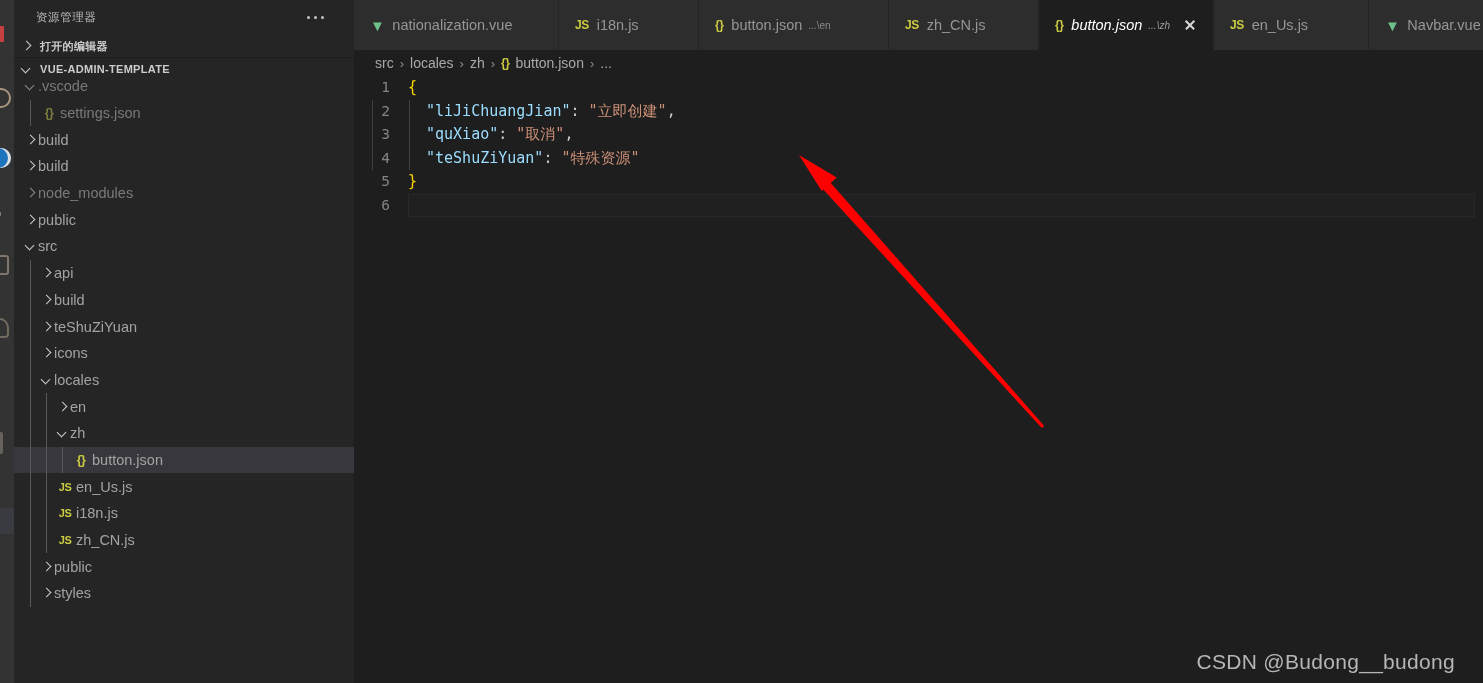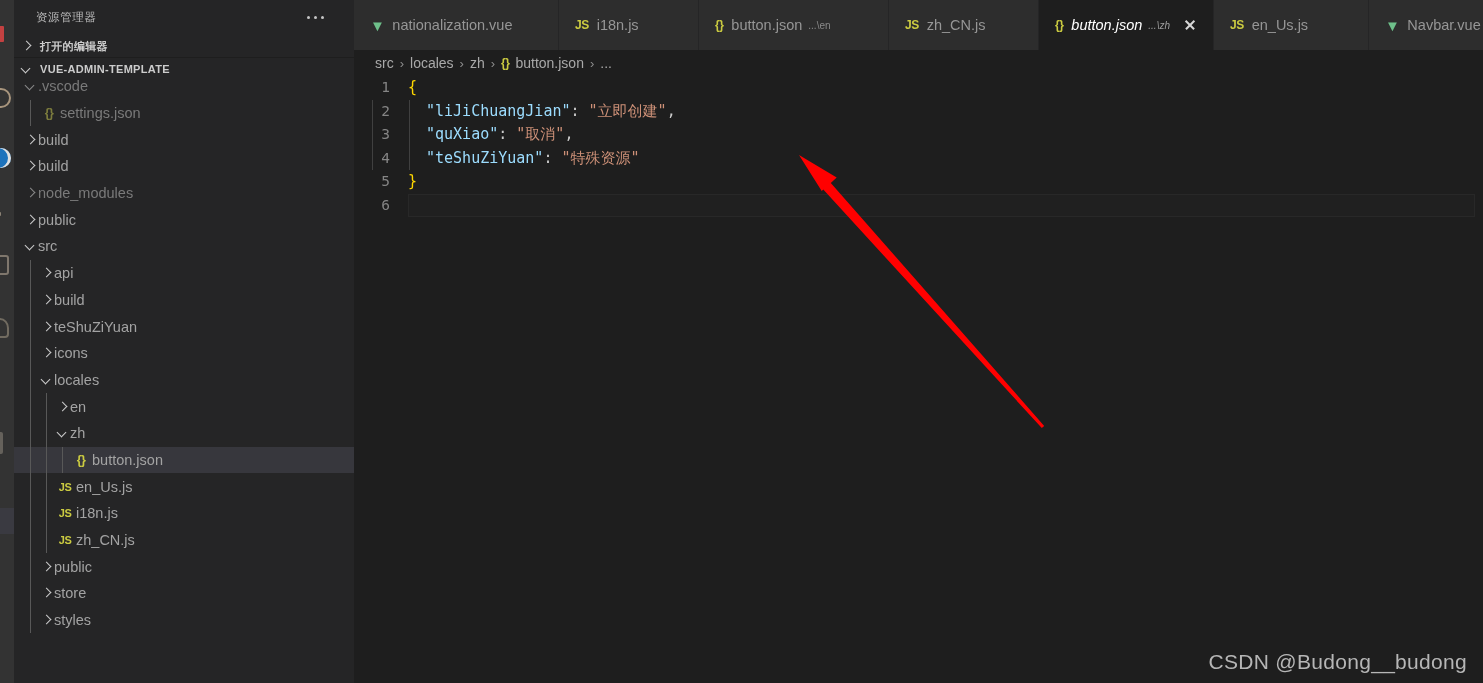--- a/index.html
+++ b/index.html
@@ -131,21 +131,21 @@
     border:1px solid #282828; background:#202020;
   }
   .k  { color:#9cdcfe; }
   .s  { color:#ce9178; }
   .p  { color:#cccccc; }
   .b  { color:#ffd700; }
 
   
   .arrow { position:absolute; left:0; top:0; pointer-events:none; }
   .watermark {
-    position:absolute; right:16px; bottom:9px;
+    position:absolute; right:28px; bottom:9px;
     font-size:21px; color:#b6b6b6; letter-spacing:.3px;
   }
 </style>
 </head>
 <body>
 
 <div id="app">
 
   <div class="activitybar">
     <div class="ab-icon ab-red"></div>
@@ -286,26 +286,20 @@
           <span class="guide" style="left: 16px;"></span>
           <span class="guide" style="left: 32px;"></span>
           <span class="ficon js">JS</span>
           <span class="lbl">zh_CN.js</span>
         </div>
         <div class="row">
           <span class="ind" style="width: 24px;"></span>
           <span class="guide" style="left: 16px;"></span>
           <span class="twisty"></span>
           <span class="lbl">public</span>
-        </div>
-        <div class="row">
-          <span class="ind" style="width: 24px;"></span>
-          <span class="guide" style="left: 16px;"></span>
-          <span class="twisty"></span>
-          <span class="lbl">store</span>
         </div>
         <div class="row">
           <span class="ind" style="width: 24px;"></span>
           <span class="guide" style="left: 16px;"></span>
           <span class="twisty"></span>
           <span class="lbl">styles</span>
         </div>
       </div>
   </div>
 

